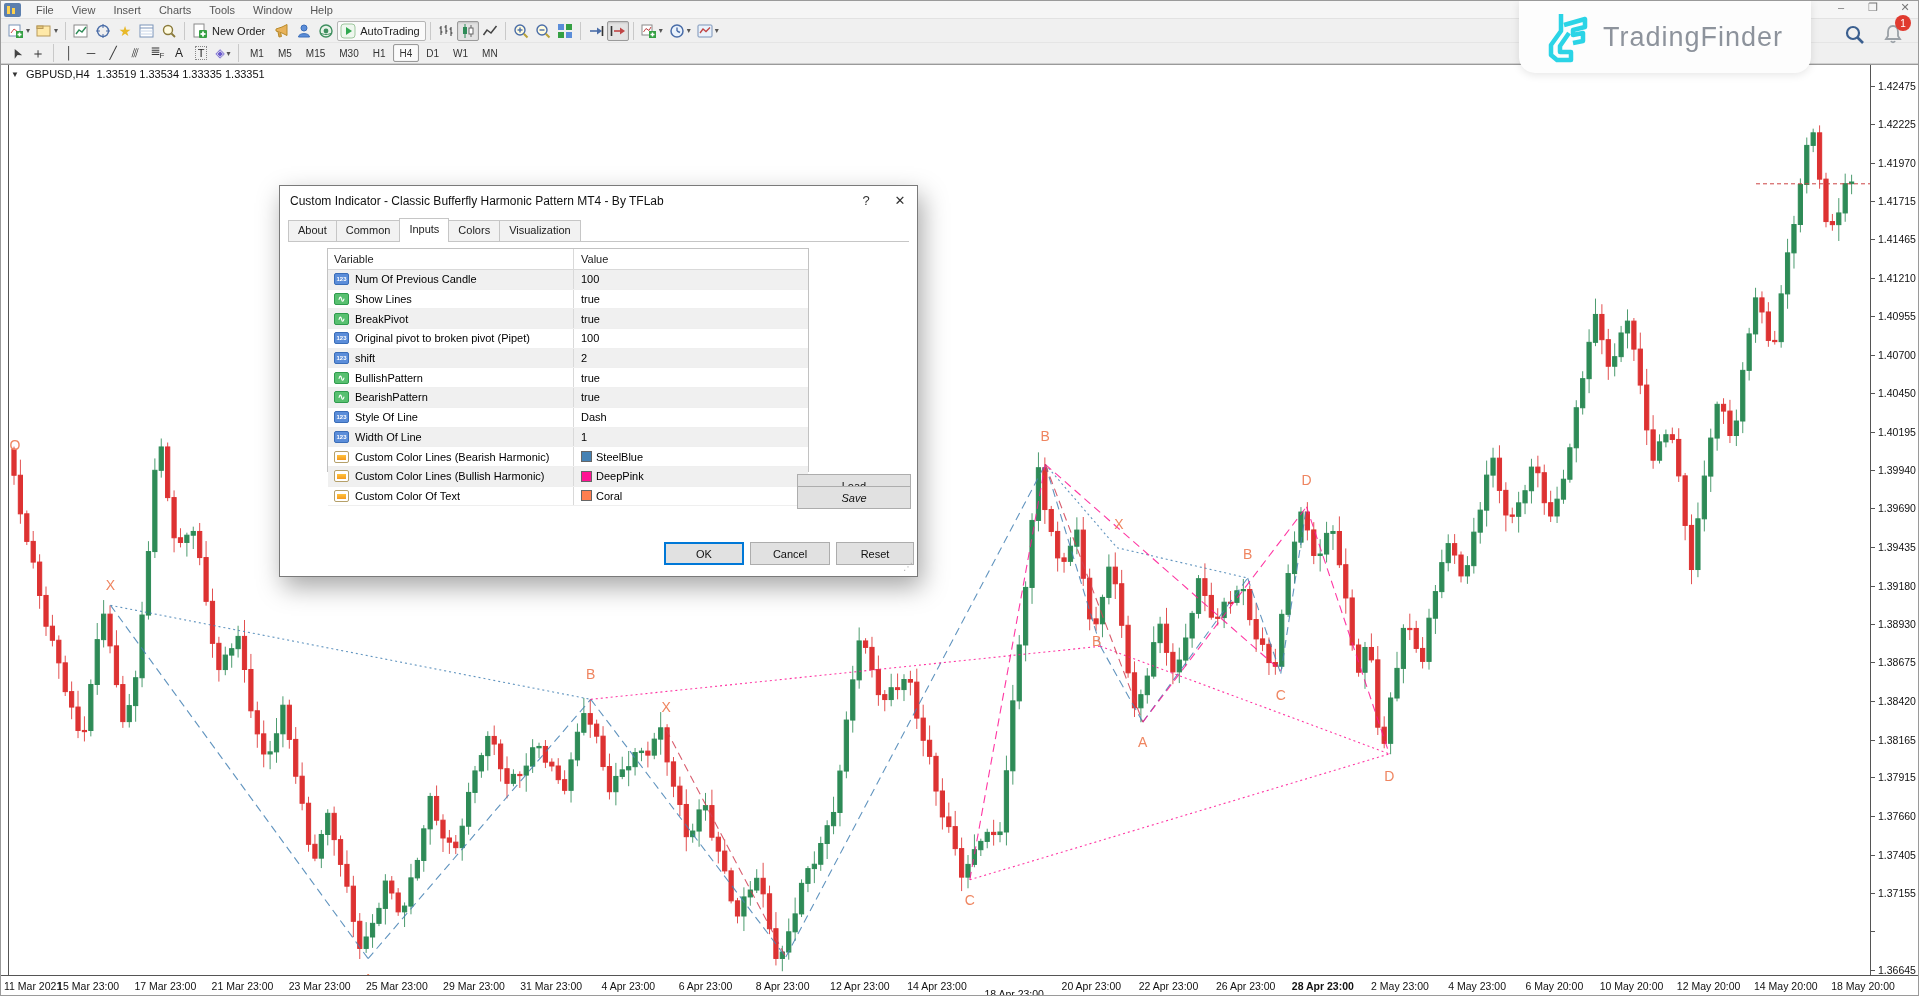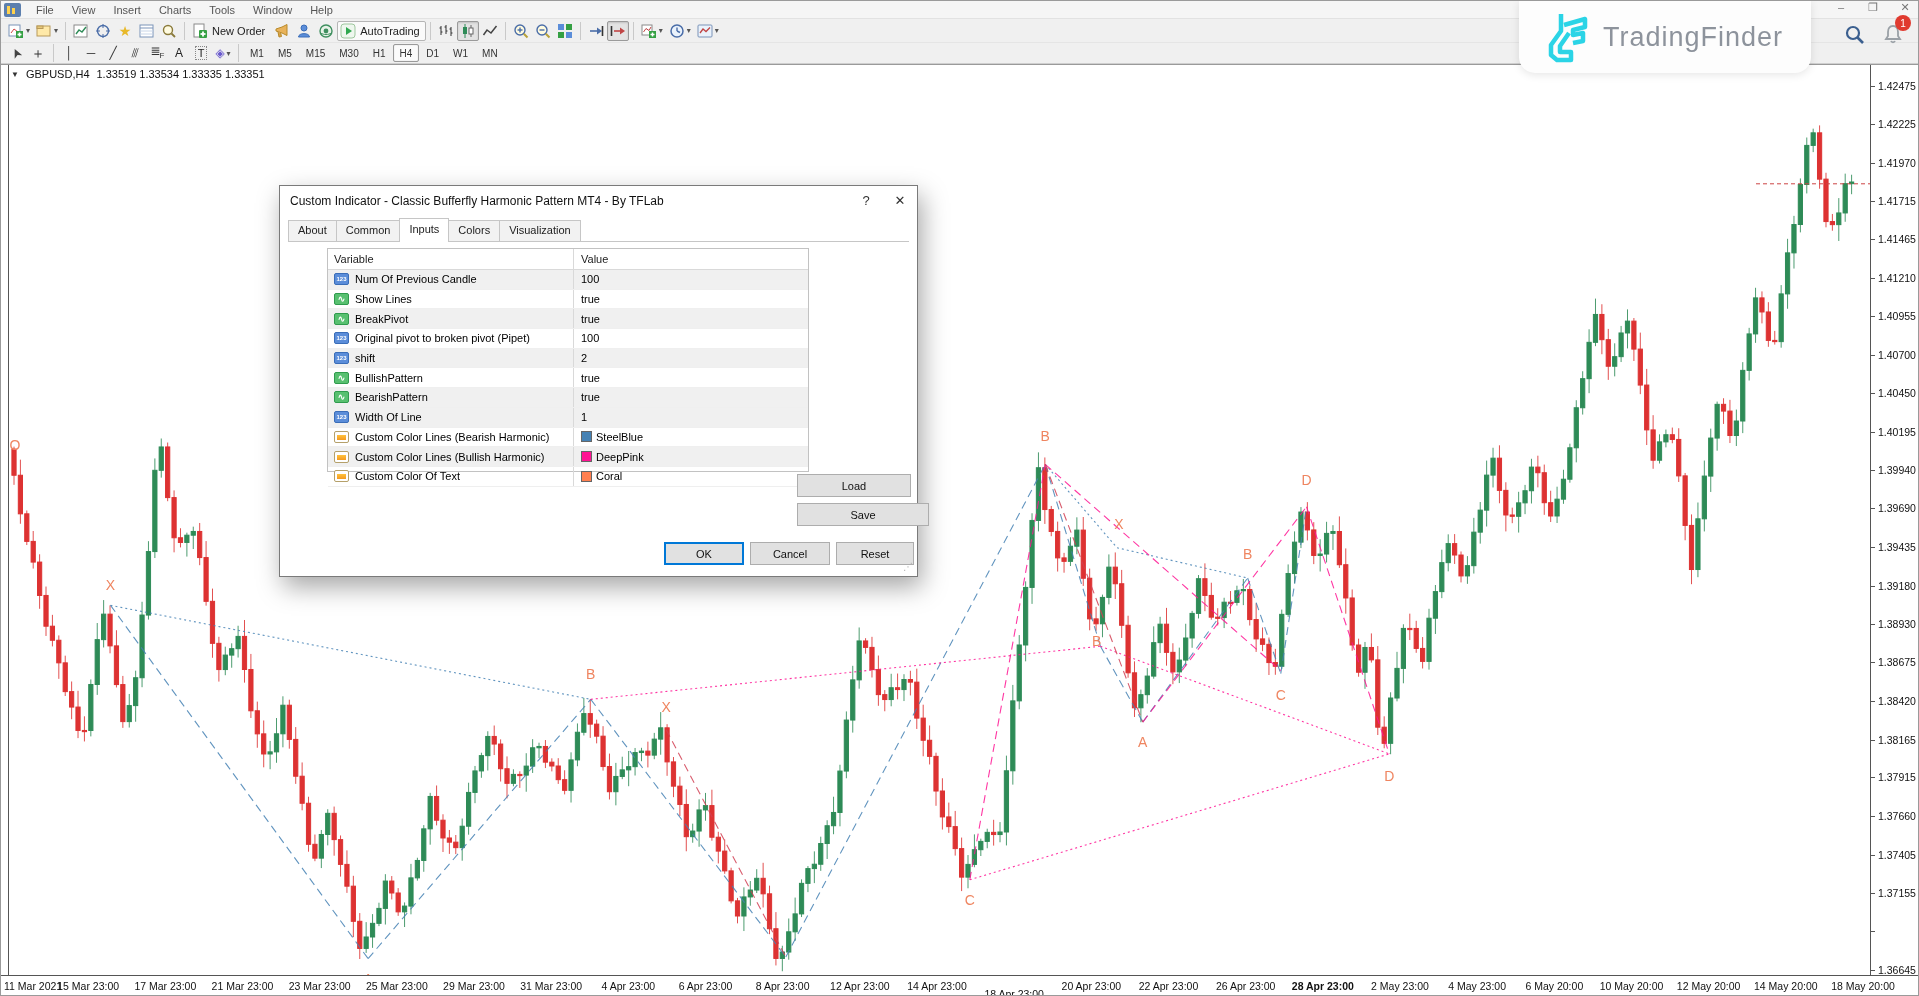--- a/index.html
+++ b/index.html
@@ -64,21 +64,21 @@
   .col-var { width:246px; display:flex; align-items:center; gap:6px; padding-left:6px; border-right:1px solid #d9d9d9; height:100%; overflow:hidden; white-space:nowrap; }
   .col-val { flex:1; padding-left:7px; display:flex; align-items:center; gap:4px; white-space:nowrap; }
   .row-icon { width:15px; height:12px; border-radius:2px; flex:0 0 auto; display:flex; align-items:center; justify-content:center; font-size:6px; font-weight:bold; color:#fff; }
   .row-icon.number { background:#5b8dd9; border:1px solid #3a6db8; }
   .row-icon.bool { background:#58c070; border:1px solid #2f9b4d; color:#fff; font-size:9px; }
   .row-icon.color { background:#fff; border:1px solid #b5a06a; position:relative; }
   .row-icon.color:before { content:""; position:absolute; left:2px; right:2px; top:3px; height:5px; background:linear-gradient(#ffc23d,#f59a1f); }
   .swatch { width:11px; height:11px; border:1px solid #666; flex:0 0 auto; }
   .dlg-btn { position:absolute; height:23px; background:#e1e1e1; border:1px solid #adadad; font-size:11px; color:#111; display:flex; align-items:center; justify-content:center; cursor:default; }
   .dlg-btn.load { left:517px; top:288px; width:114px; }
-  .dlg-btn.save { left:517px; top:317px; width:132px; }
+  .dlg-btn.save { left:517px; top:300px; width:114px;font-style:italic; }
   .dlg-btn.ok { left:384px; top:356px; width:80px; border:1px solid #0078d7; box-shadow:inset 0 0 0 1px #0078d7; }
   .dlg-btn.cancel { left:470px; top:356px; width:80px; }
   .dlg-btn.reset { left:556px; top:356px; width:78px; }
   .grip { position:absolute; right:2px; bottom:2px; width:12px; height:12px; color:#b5b5b5; font-size:10px; line-height:10px; }
 </style>
 </head>
 <body>
 
 <div class="app">
 
@@ -1173,20 +1173,29 @@
           </div>
           <div class="pt-row alt">
             <div class="col-var">
               <span class="row-icon bool">∿</span>
               <span>BearishPattern</span>
             </div>
             <div class="col-val">
               <span>true</span>
             </div>
           </div>
+          <div class="pt-row">
+            <div class="col-var">
+              <span class="row-icon number">123</span>
+              <span>Style Of Line</span>
+            </div>
+            <div class="col-val">
+              <span>Dash</span>
+            </div>
+          </div>
           <div class="pt-row alt">
             <div class="col-var">
               <span class="row-icon number">123</span>
               <span>Width Of Line</span>
             </div>
             <div class="col-val">
               <span>1</span>
             </div>
           </div>
           <div class="pt-row">

